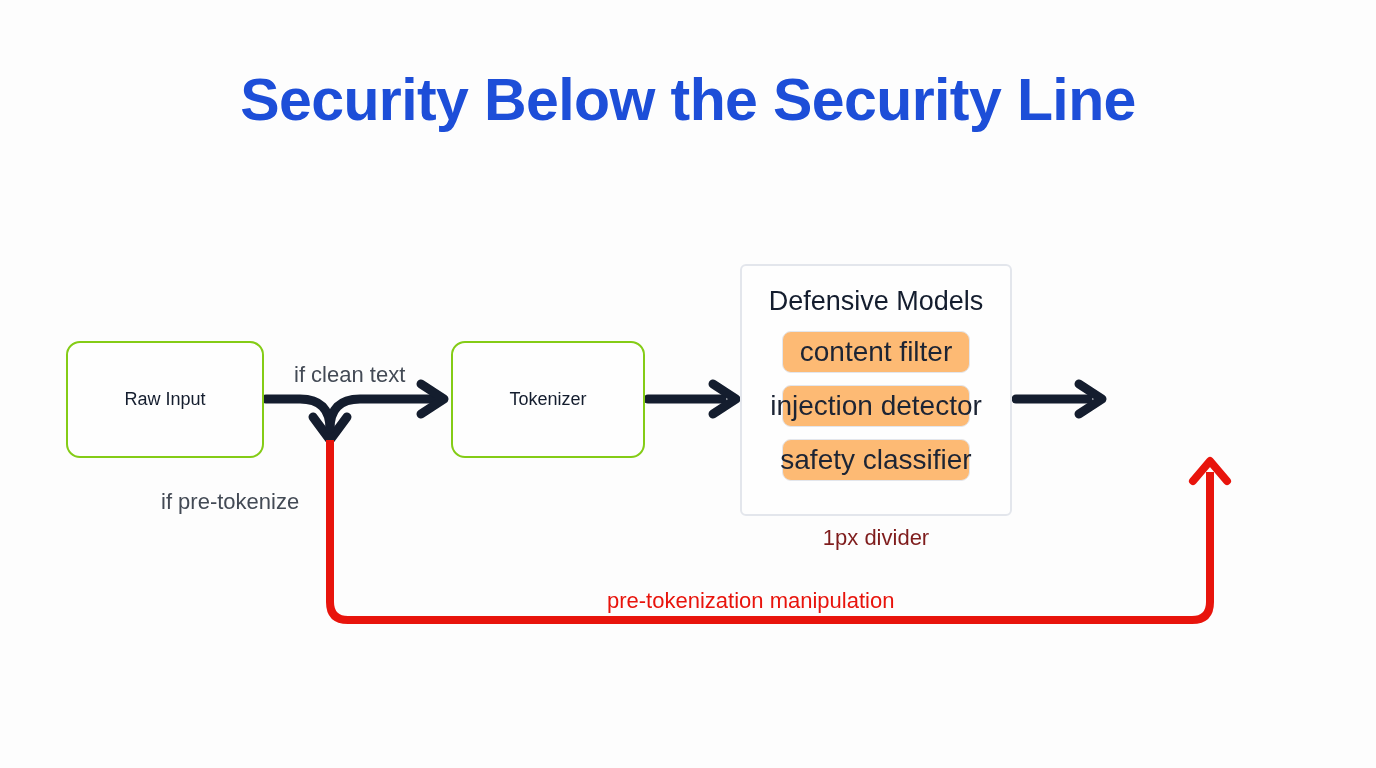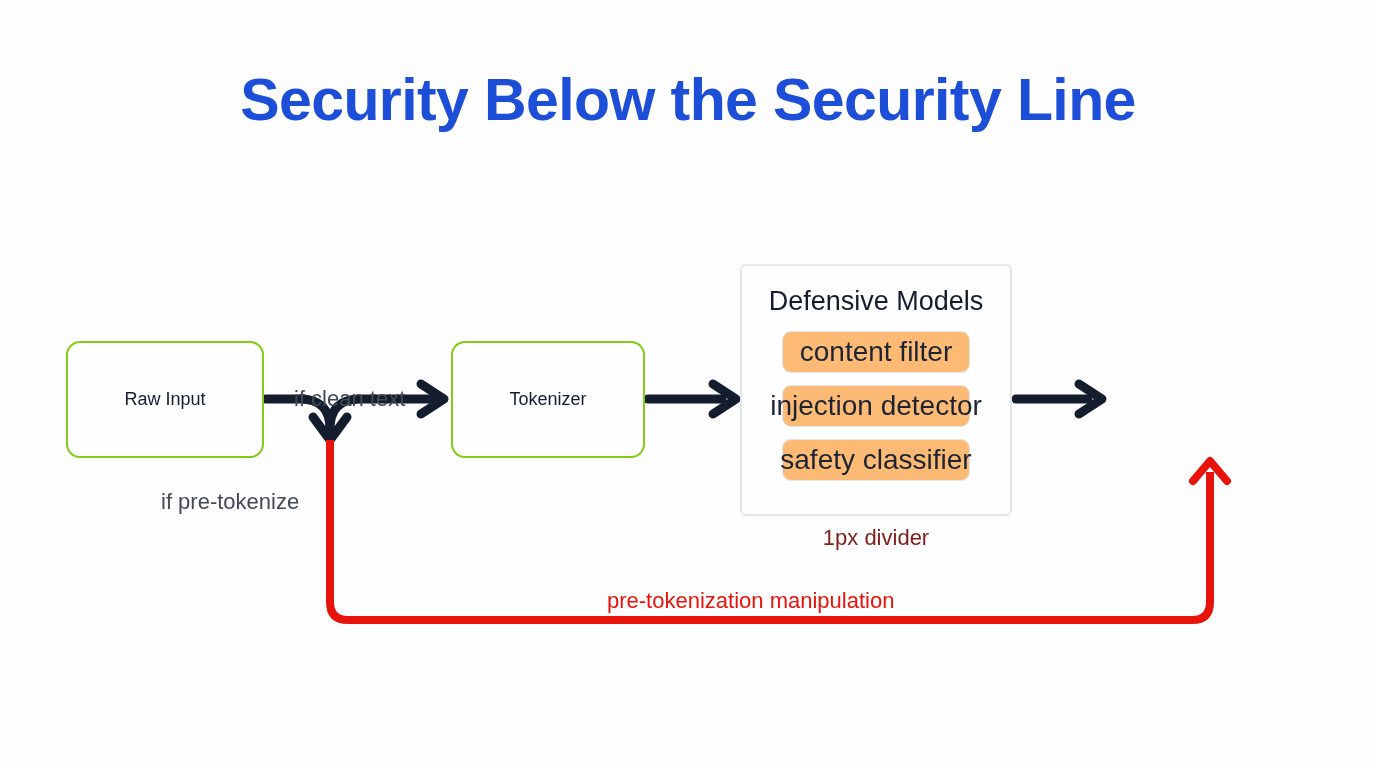--- a/index.html
+++ b/index.html
@@ -112,21 +112,21 @@
   }
   .pill:last-child { margin-bottom: 0; }
 
   
   .edge-label {
     position: absolute;
     font-size: 22px;
     color: #434a55;
     white-space: nowrap;
   }
-  #label-if-clean-text   { left: 294px; top: 362px; margin-top: 24px; }
+  #label-if-clean-text   { left: 294px; top: 362px; }
   #label-if-pre-tokenize { left: 161px; top: 489px; }
   #label-divider {
     left: 740px; top: 525px;
     width: 272px; text-align: center;
     color: #7f1d1d;
   }
   #label-attack {
     position: absolute;
     left: 607px; top: 588px;
     font-size: 22px;

